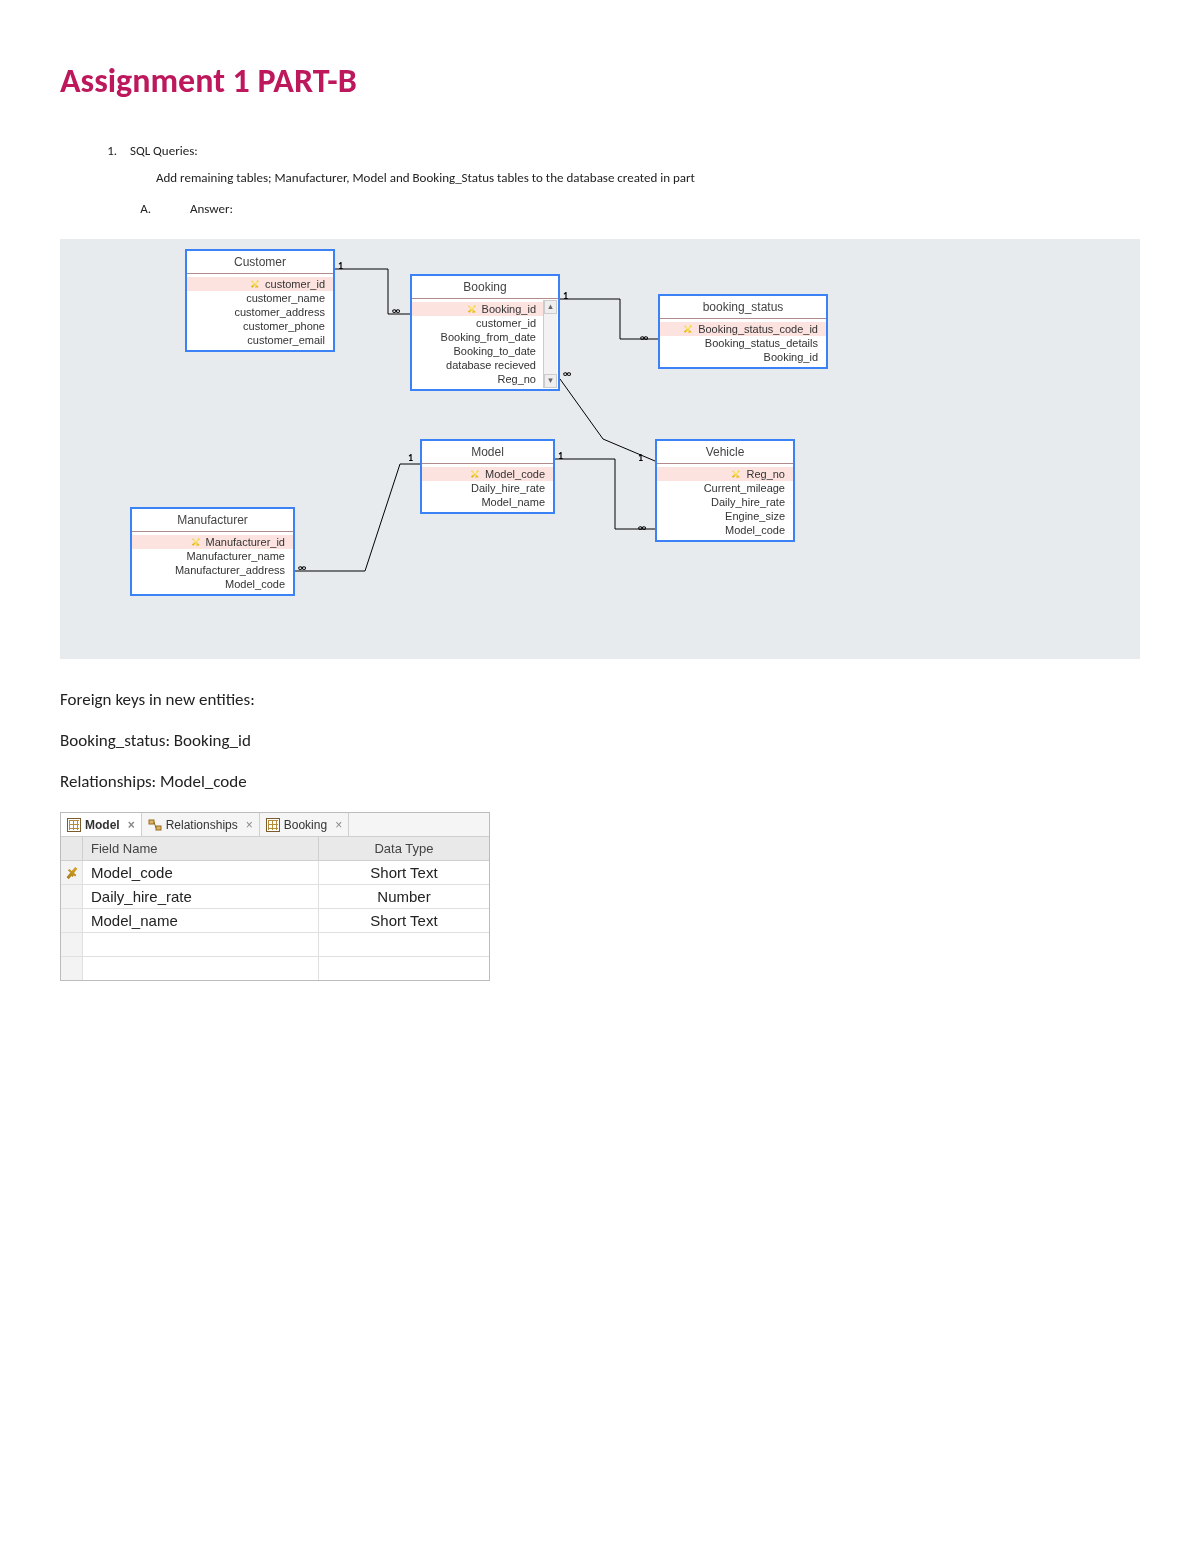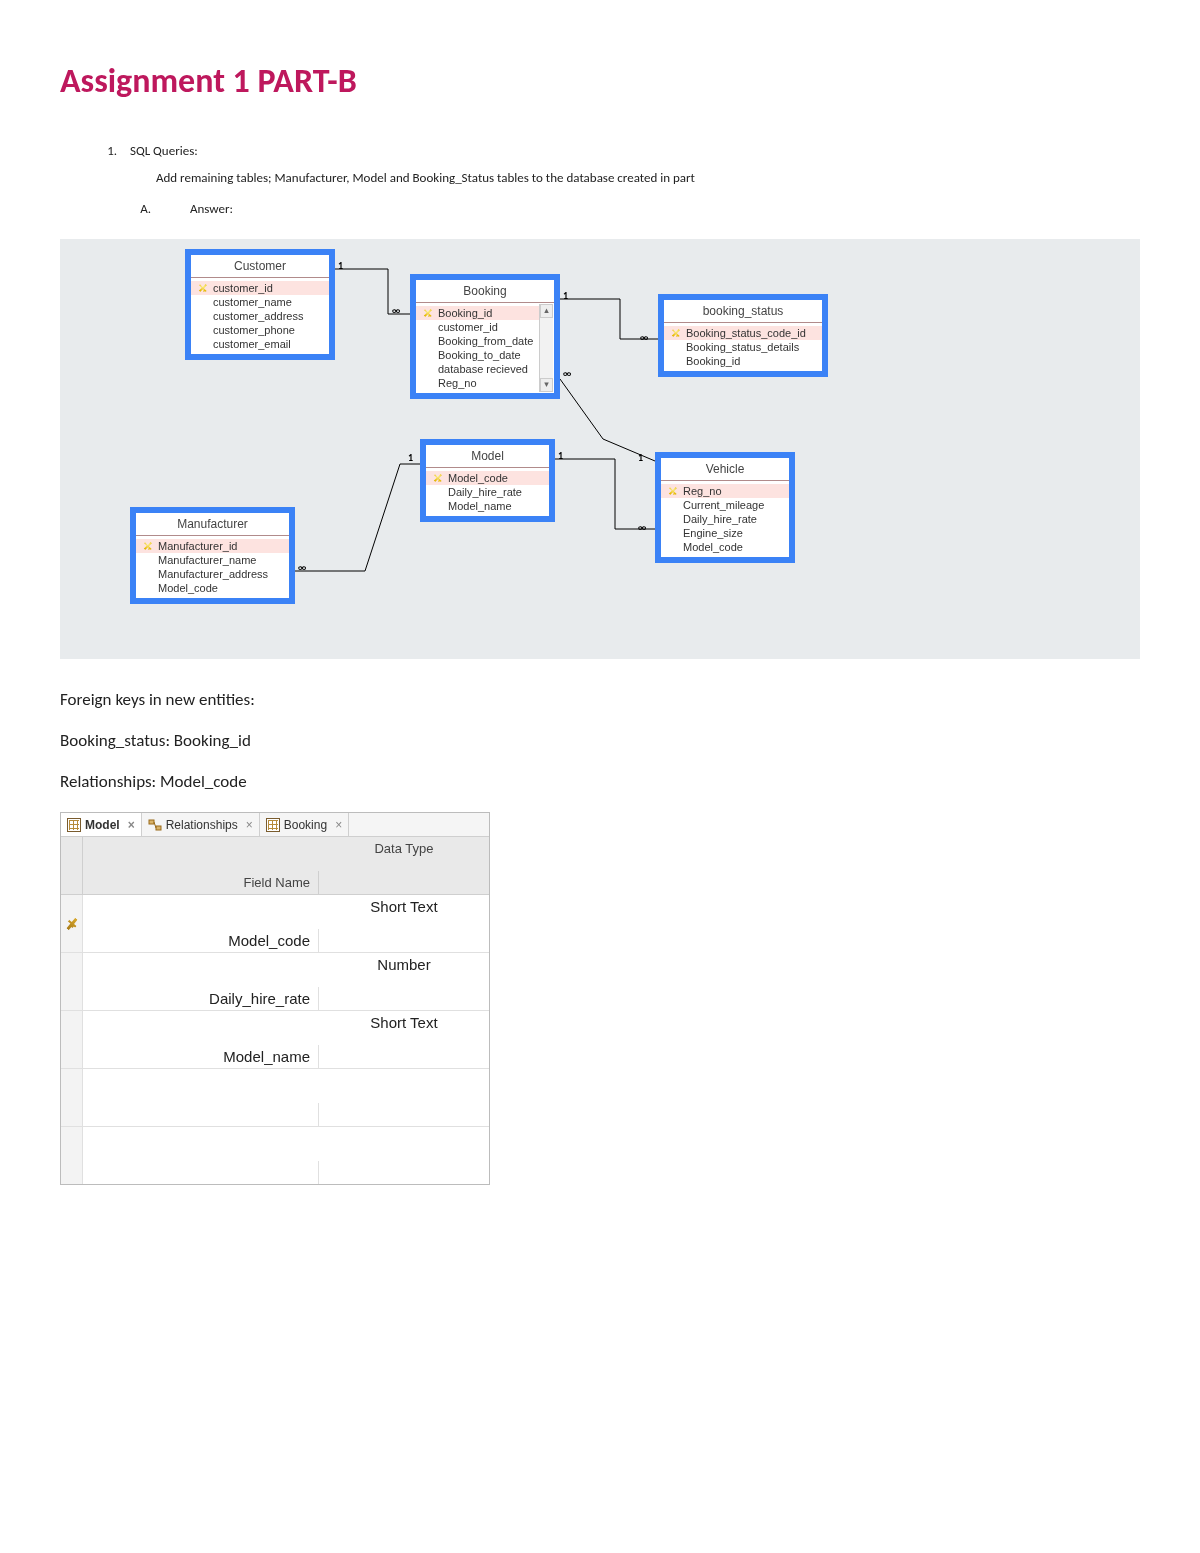--- a/index.html
+++ b/index.html
@@ -32,39 +32,40 @@
   .diagram {
     background: #e8ebed;
     margin: 20px 0 30px 0;
     width: 100%;
     position: relative;
   }
   .diagram svg { display:block; }
   .entity {
     position: absolute;
     background: #fff;
-    border: 6px solid #3b82f6;
+    border: 2px solid #3b82f6;
     font-family: 'Segoe UI', Tahoma, sans-serif;
   }
   .entity .eheader {
     background: #fff;
     border-bottom: 1px solid #b18b8b;
     text-align: center;
     font-size: 12px;
     padding: 4px 8px;
     color: #444;
   }
   .entity .ebody { padding: 3px 0; }
   .entity .field {
     display: flex;
     align-items: center;
     font-size: 11px;
     padding: 1px 8px 1px 6px;
     color: #333;
     white-space: nowrap;
+    justify-content: flex-end;
   }
   .entity .field.pk { background: #fde3e0; }
   .entity .key {
     width: 12px; height: 12px;
     display: inline-flex; align-items:center; justify-content:center;
     margin-right: 4px; flex: 0 0 12px;
   }
   .entity .field.pk .key::before {
     content: '';
     width: 10px; height: 10px;
@@ -112,21 +113,21 @@
   .tab .ticon { width:14px;height:14px;display:inline-block; }
   .tab .grid-icon{ background:linear-gradient(#fff,#fff); border:1px solid #7a5c2e; position:relative;}
   .tab .grid-icon::before{content:'';position:absolute;inset:1px;background:repeating-linear-gradient(#b68b3a 0 1px, transparent 1px 4px), repeating-linear-gradient(90deg,#b68b3a 0 1px, transparent 1px 4px);}
   .tab .close { font-size:12px; color:#888; margin-left:4px; }
   .gridhead {
     display:flex; background:#e9e9e9; border-bottom:1px solid #cfcfcf;
     font-size:13px; color:#444;
   }
   .gridhead .gcell { padding:4px 8px; }
   .gc-key { width:22px; border-right:1px solid #cfcfcf; background:#e9e9e9;}
-  .gc-name { flex:1; border-right:1px solid #cfcfcf; text-align:right;margin-top:34px;}
+  .gc-name { flex:1; border-right:1px solid #cfcfcf; text-align:left;}
   .gc-type { width:170px; text-align:center;}
   .grow {
     display:flex; border-bottom:1px solid #e0e0e0; font-size:15px;
   }
   .grow .gcell { padding:3px 8px; }
   .grow .gc-key { width:22px; border-right:1px solid #e0e0e0; background:#f3f3f3; display:flex;align-items:center;justify-content:center;}
   .grow .gc-name { flex:1; border-right:1px solid #e0e0e0;}
   .grow .gc-type { width:170px; }
   .pk-key-icon::before{
     content:''; display:block; width:10px;height:14px;
@@ -275,21 +276,21 @@
           <span class="key"></span>
           <span>Model_name</span>
         </div>
     </div>
   </div>
   <span class="rel-label" style="left:498px;top:210px;">1</span>
   <span class="rel-label" style="left:578px;top:212px;">1</span>
   <span class="rel-label" style="left:578px;top:282px;">∞</span>
   <span class="rel-label" style="left:348px;top:212px;">1</span>
 
-  <div class="entity" style="left:595px;top:200px;width:140px;margin-top:13px;">
+  <div class="entity" style="left:595px;top:200px;width:140px;">
     <div class="eheader">Vehicle</div>
     <div class="ebody">
       <div class="field pk">
           <span class="key"></span>
           <span>Reg_no</span>
         </div>
       <div class="field">
           <span class="key"></span>
           <span>Current_mileage</span>
         </div>

